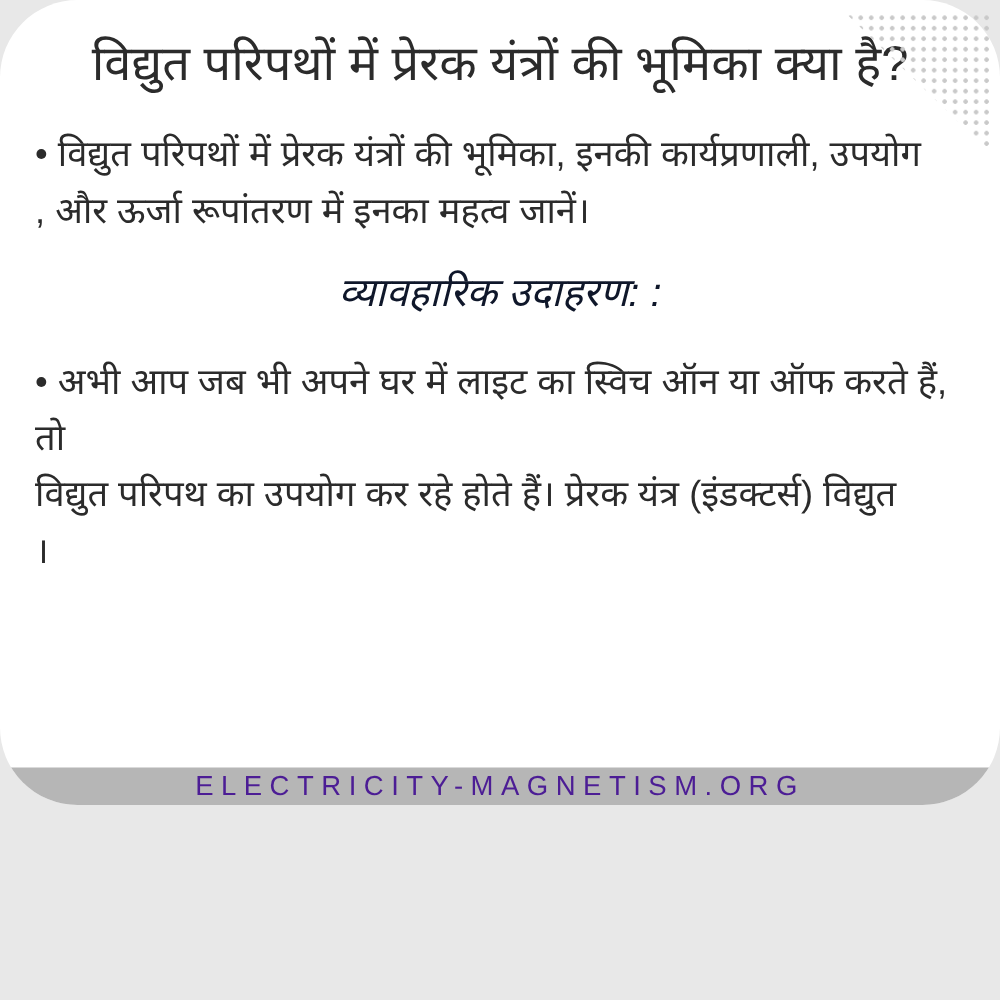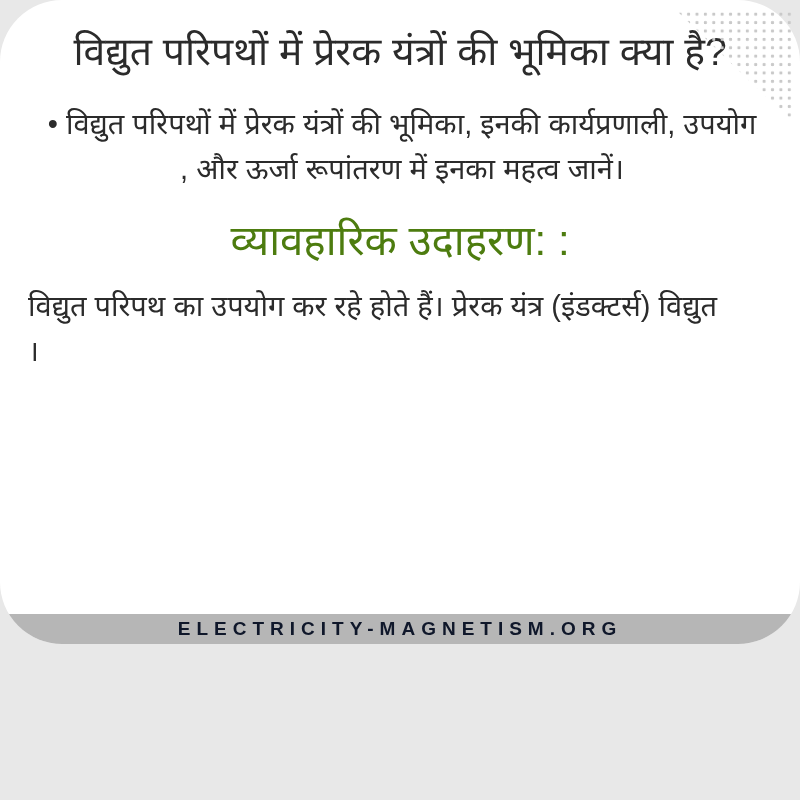--- a/index.html
+++ b/index.html
@@ -26,42 +26,42 @@
     text-align:center;
     font-size:39px; font-weight:400;
     color:#2b2b2b;
     line-height:1.35;
   }
   .para { position:absolute; left:28px; right:24px; }
   .para .line {
     font-size:29px; line-height:45px;
     color:#2b2b2b;
   }
-  .intro { top:102px;text-align:center; }
+  .intro { top:102px; }
   .subtitle {
     position:absolute; top:212px; left:44px; right:44px;
     margin:0;
     text-align:center;
-    font-size:42px; font-weight:400;
-    color:#4d7c0f;
+    font-size:32px; font-weight:400;
+    color:#0f172a;
     line-height:1.4;
+    font-style:italic;
   }
   .example { top:284px; }
   .footer-bar {
     position:absolute; left:0; right:0; bottom:0; height:30px;
     background:#b6b6b6;
     display:flex; align-items:center; justify-content:center;
     z-index:2;
   }
   .footer-text {
-    font-size:19px;
+    font-size:22px;
     letter-spacing:6px;
-    color:#0f172a;
+    color:#4c1d95;
     white-space:nowrap;
-    font-weight:bold;
   }
   .dots {
     position:absolute;
     background-image: radial-gradient(circle, #c9c9c9 1.6px, transparent 1.9px);
     background-size: 8.4px 8.4px;
     z-index:3;
     pointer-events:none;
   }
   .dots-tr {
     left:676px; top:10px; width:117px; height:113px;
@@ -87,20 +87,21 @@
     <h1 class="title">विद्युत परिपथों में प्रेरक यंत्रों की भूमिका क्या है?</h1>
 
     <div class="para intro">
       <div class="line">• विद्युत परिपथों में प्रेरक यंत्रों की भूमिका, इनकी कार्यप्रणाली, उपयोग</div>
       <div class="line">, और ऊर्जा रूपांतरण में इनका महत्व जानें।</div>
     </div>
 
     <h2 class="subtitle">व्यावहारिक उदाहरण: :</h2>
 
     <div class="para example">
+      <div class="line">• अभी आप जब भी अपने घर में लाइट का स्विच ऑन या ऑफ करते हैं, तो</div>
       <div class="line">विद्युत परिपथ का उपयोग कर रहे होते हैं। प्रेरक यंत्र (इंडक्टर्स) विद्युत</div>
       <div class="line">।</div>
     </div>
 
     <svg class="chip" viewBox="0 0 126 112" xmlns="http://www.w3.org/2000/svg" aria-hidden="true">
       <g stroke="#d3d3d3" fill="none" stroke-width="3" stroke-linecap="round" stroke-linejoin="round">
         <rect x="37" y="28" width="52" height="52" rx="9"></rect>
         <rect x="48" y="39" width="30" height="30" rx="3"></rect>
       </g>
       <g stroke="#d3d3d3" fill="none" stroke-width="2.4" stroke-linecap="round" stroke-linejoin="round">

